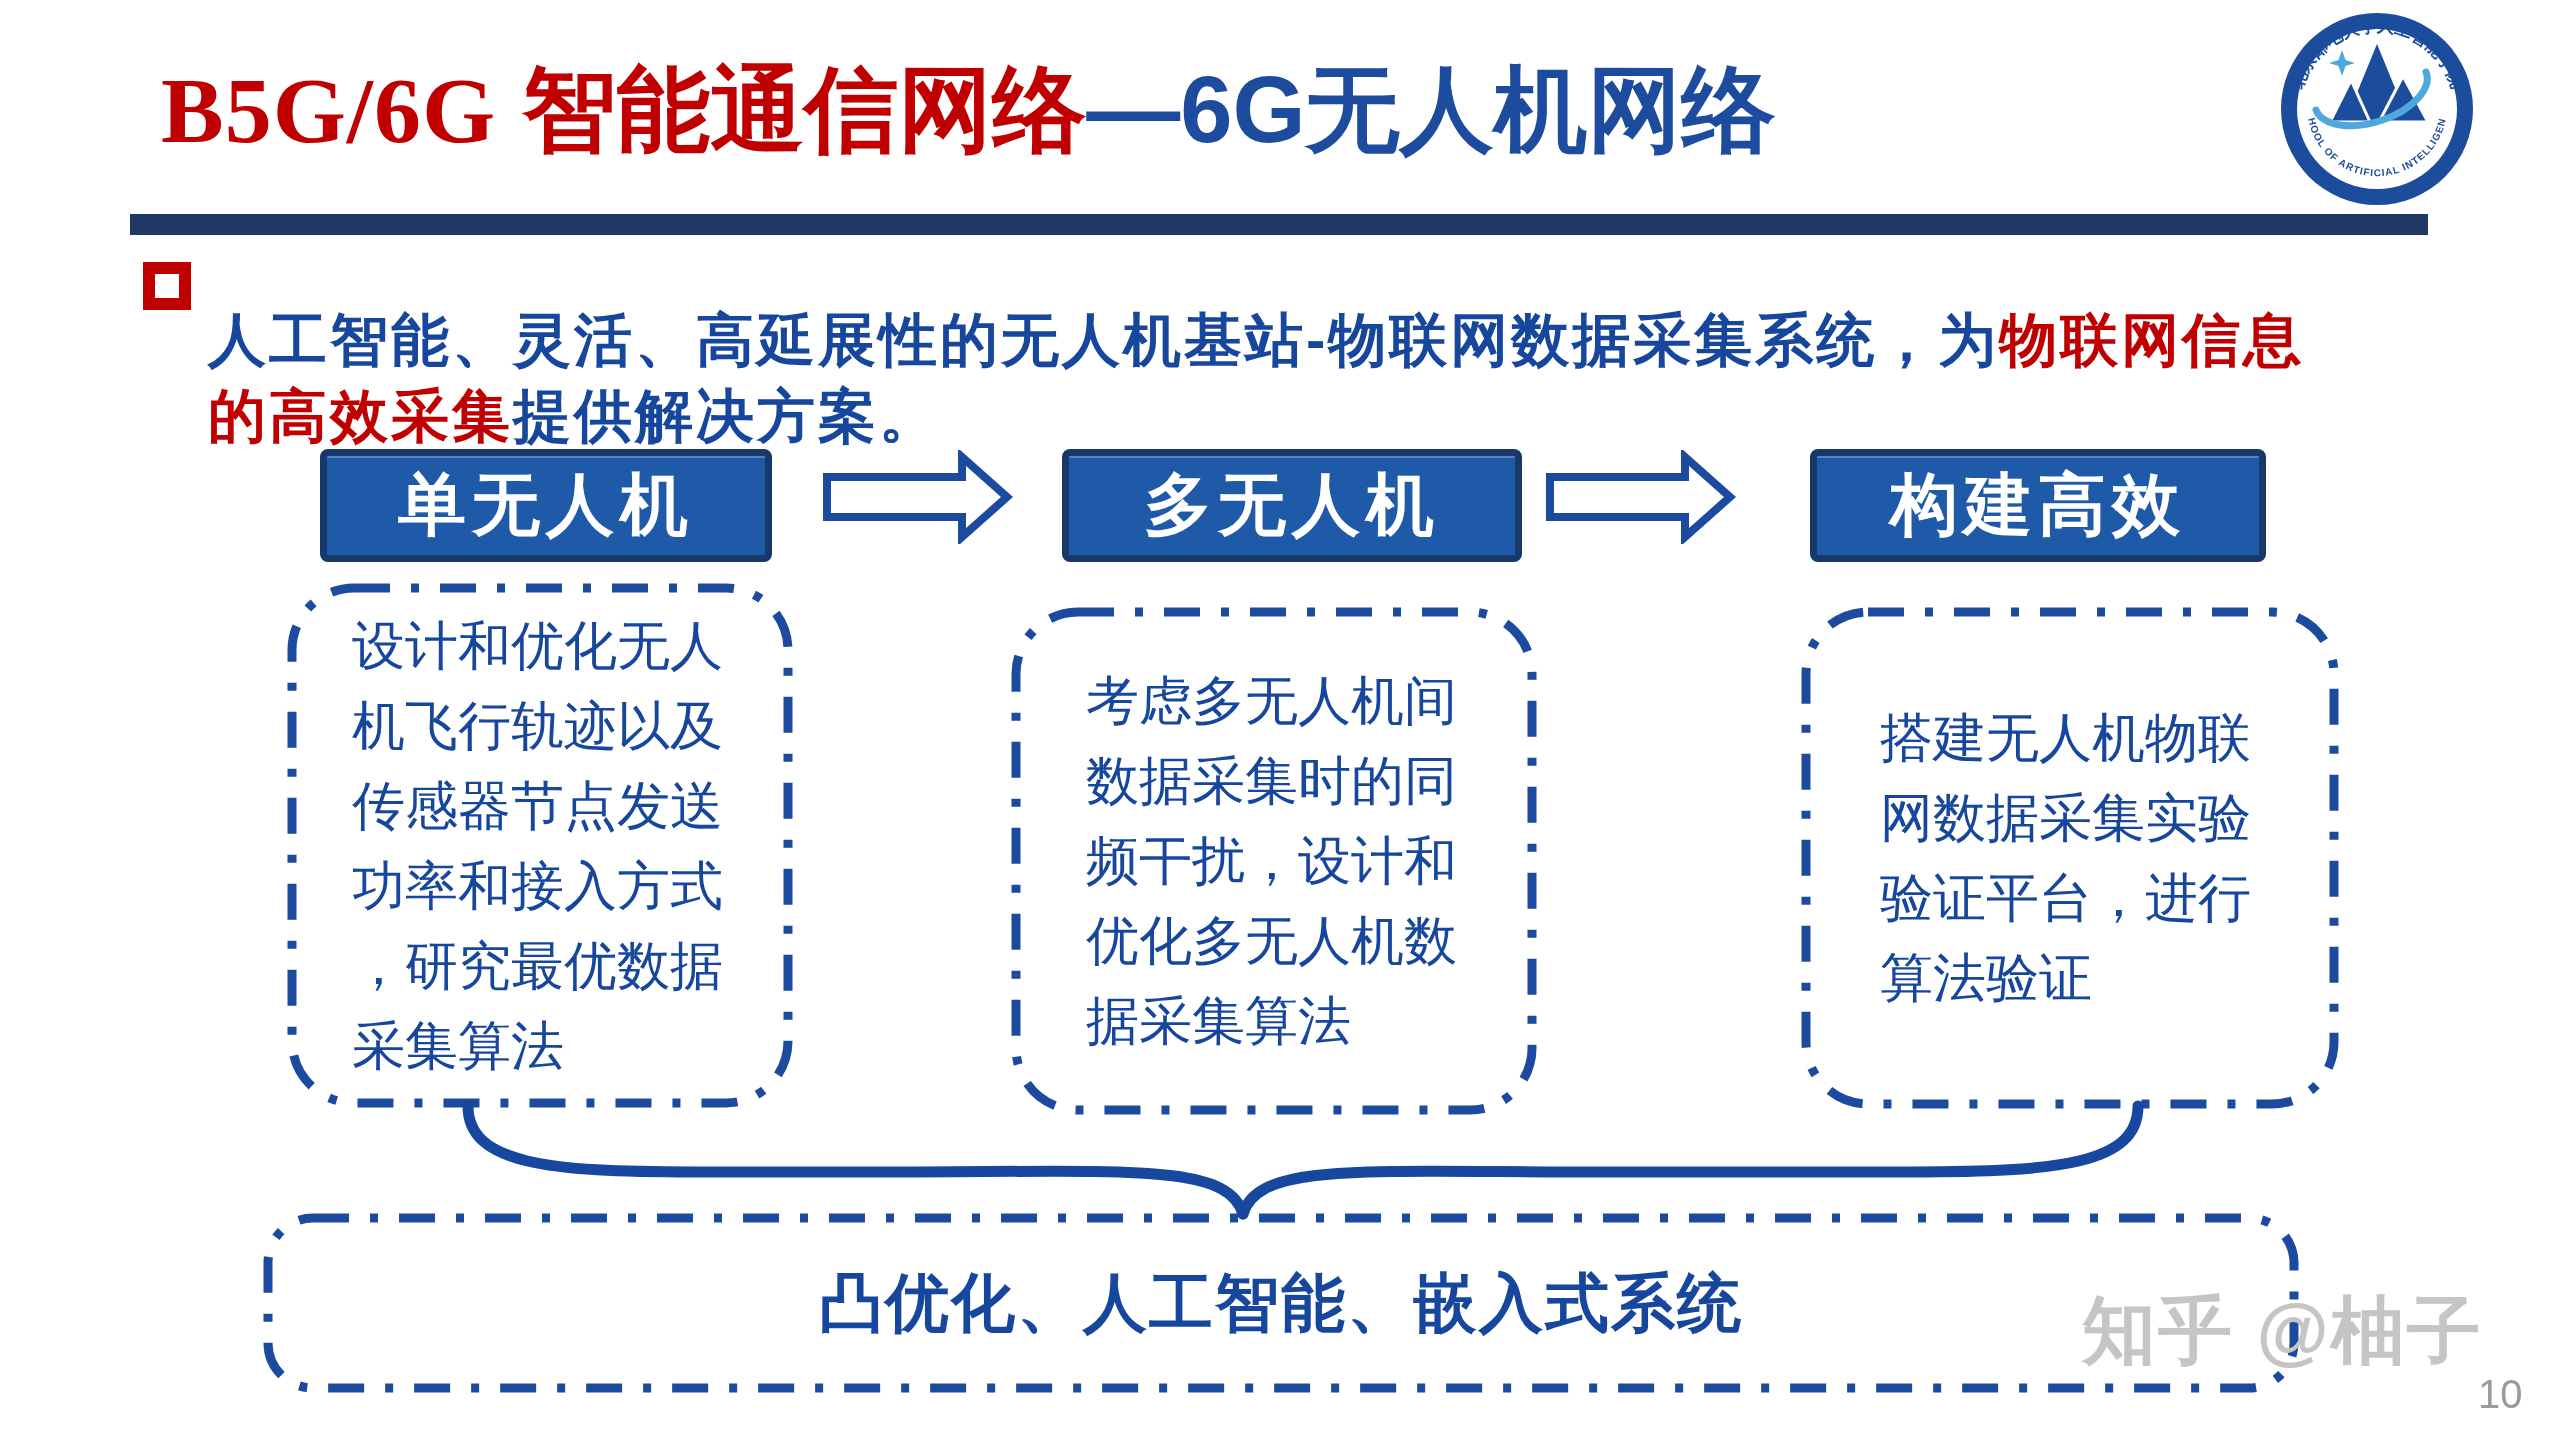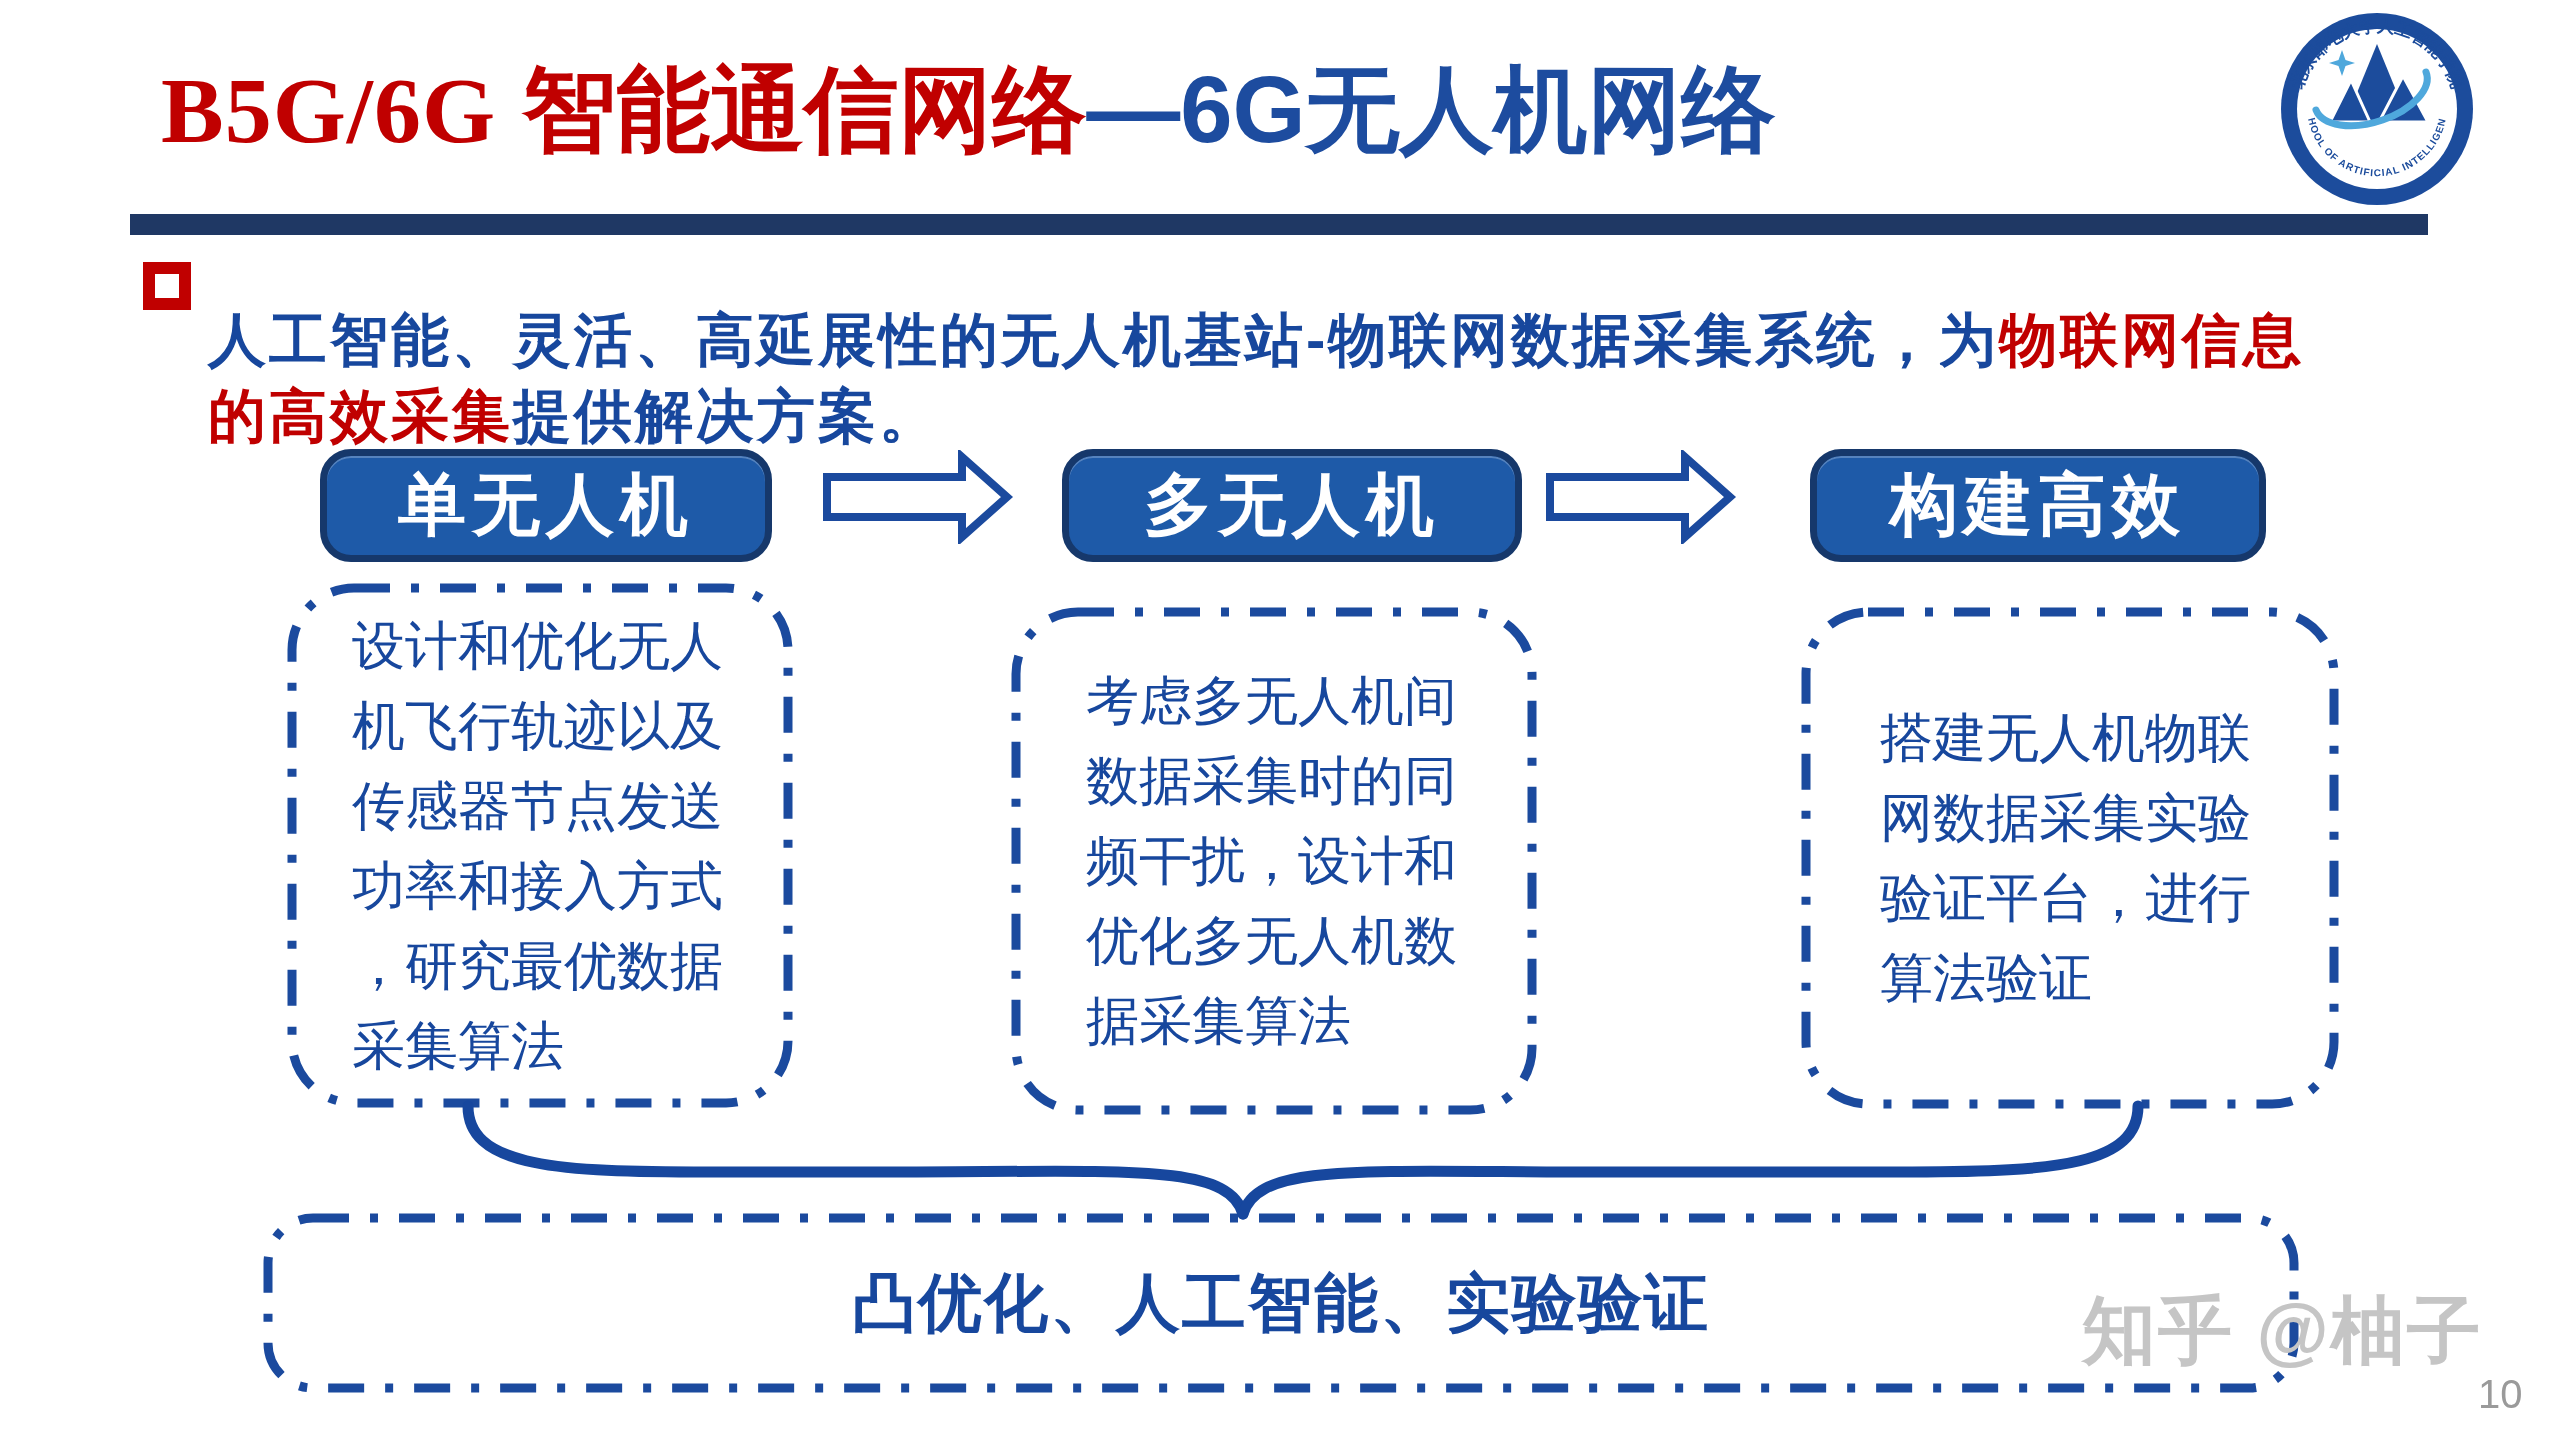--- a/index.html
+++ b/index.html
@@ -27,21 +27,21 @@
   }
   .bullet-par{
     position:absolute;left:208px;top:244px;width:2130px;
     font-size:58px;line-height:76px;font-weight:bold;letter-spacing:3px;
     color:#17479D;word-break:break-all;line-break:anywhere;
   }
   .red-run{color:#C00000;}
   
   .stage-box{
     position:absolute;height:99px;
-    background:#1E5AA8;border:7px solid #16386B;border-radius:31px;
+    background:#1E5AA8;border:7px solid #16386B;border-radius:8px;
     display:flex;align-items:center;justify-content:center;
     color:#ffffff;font-size:68px;font-weight:bold;letter-spacing:6px;
     box-shadow:inset 0 2px 0 rgba(255,255,255,.25);
   }
   .stage-1{left:320px;top:449px;width:438px;}
   .stage-2{left:1034px;top:449px;width:446px;margin-left:28px;}
   .stage-3{left:1810px;top:449px;width:442px;}
   .flow-arrow{position:absolute;width:192px;height:94px;}
   .arrow-1{left:822px;top:450px;}
   .arrow-2{left:1545px;top:450px;}
@@ -137,17 +137,17 @@
   <div class="inner">设计和优化无人机飞行轨迹以及传感器节点发送功率和接入方式，研究最优数据采集算法</div>
 </div>
 <div class="detail-text detail-2">
   <div class="inner">考虑多无人机间数据采集时的同频干扰，设计和优化多无人机数据采集算法</div>
 </div>
 <div class="detail-text detail-3">
   <div class="inner">搭建无人机物联网数据采集实验验证平台，进行算法验证</div>
 </div>
 
 <div class="foundation-text">
-  <span>凸优化、人工智能、实验验证</span>
+  <span>凸优化、人工智能、嵌入式系统</span>
 </div>
 
 <div class="watermark">知乎 @柚子</div>
 <div class="page-num">10</div>
 
 </body></html>

